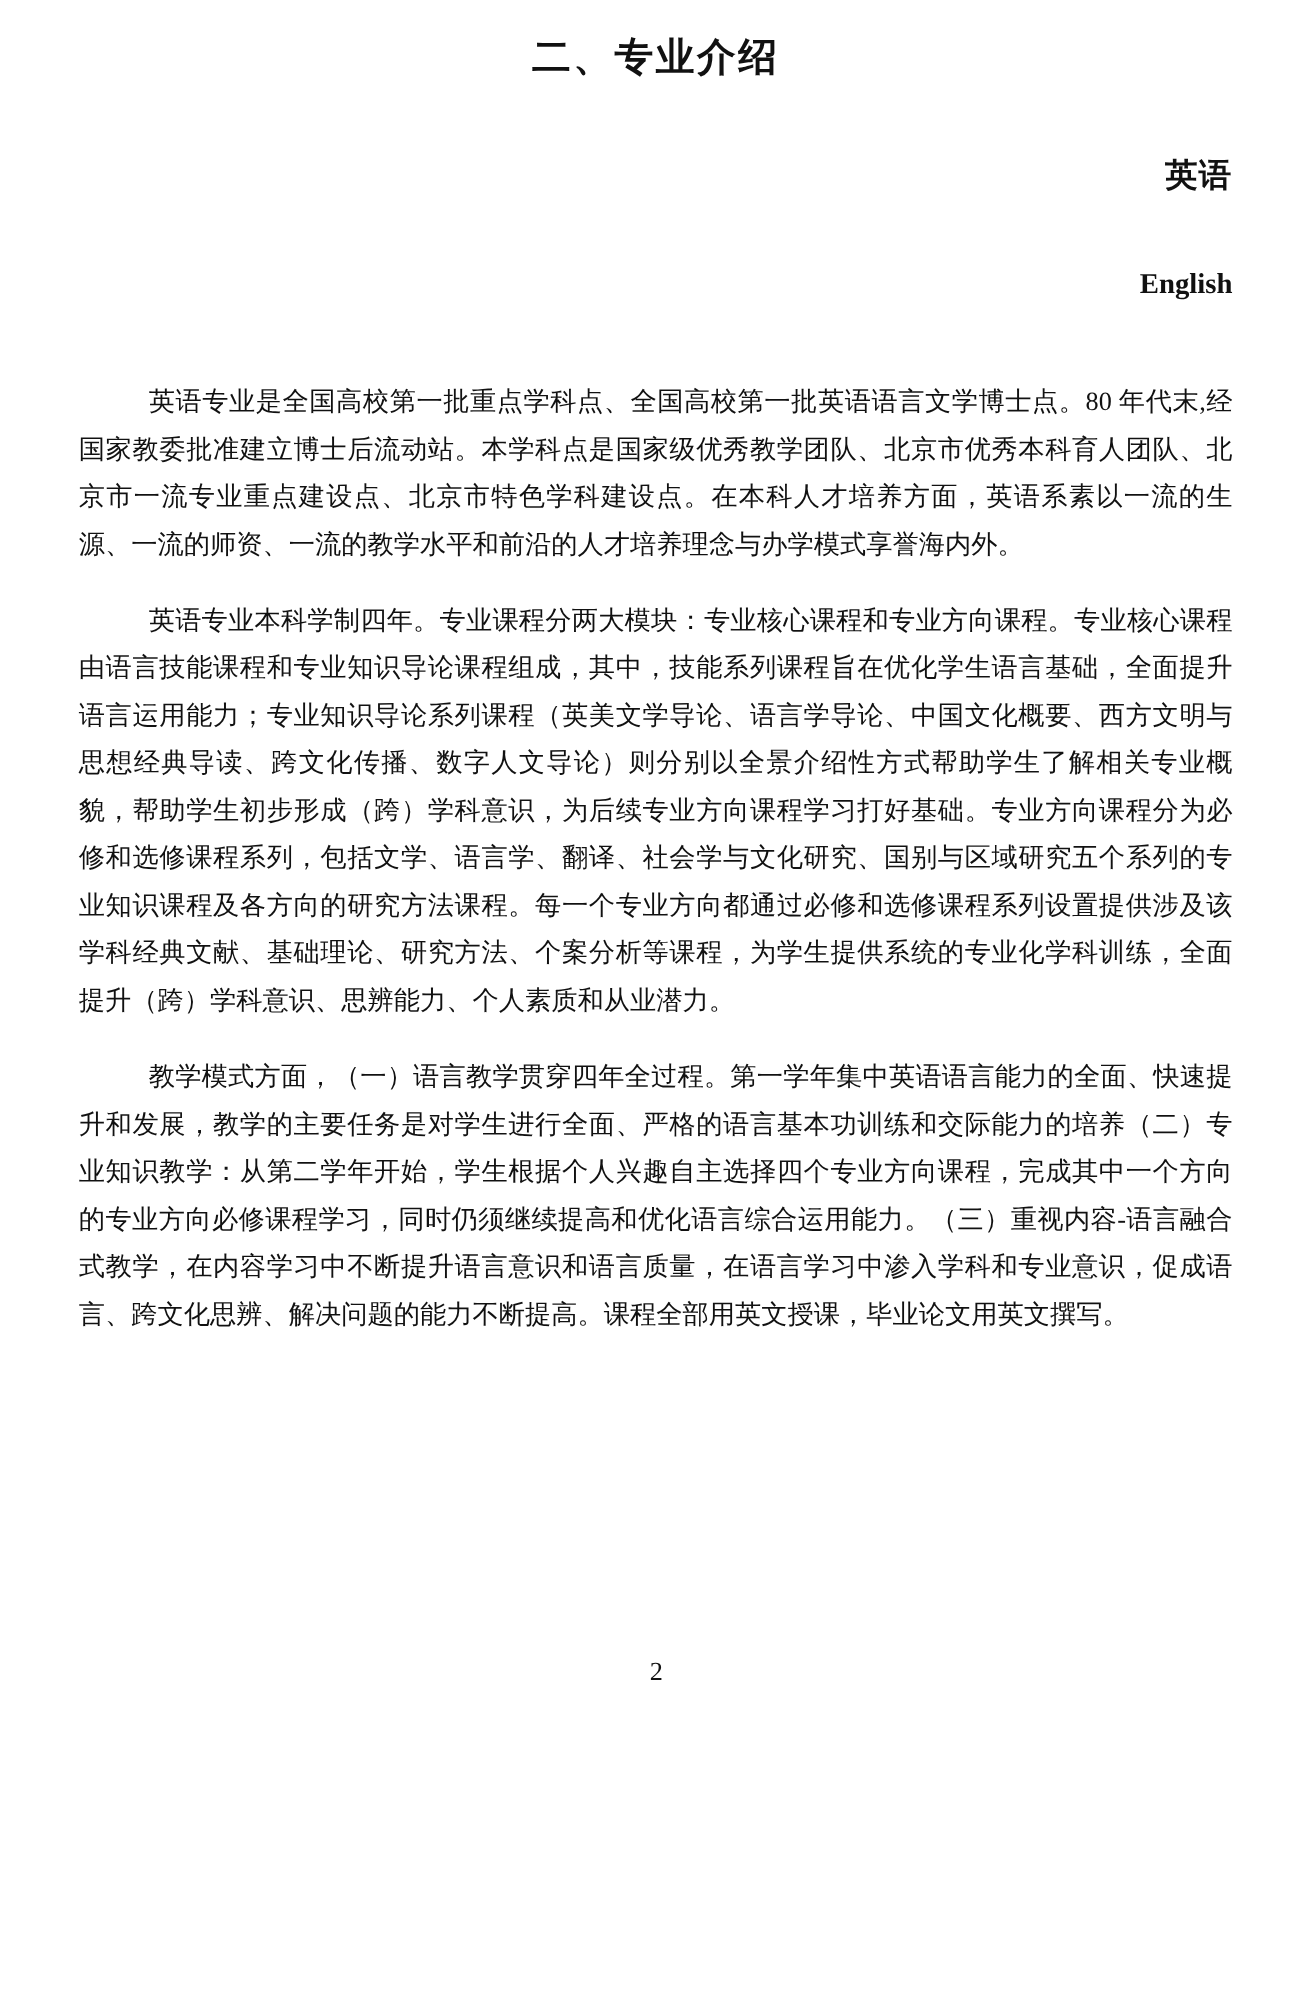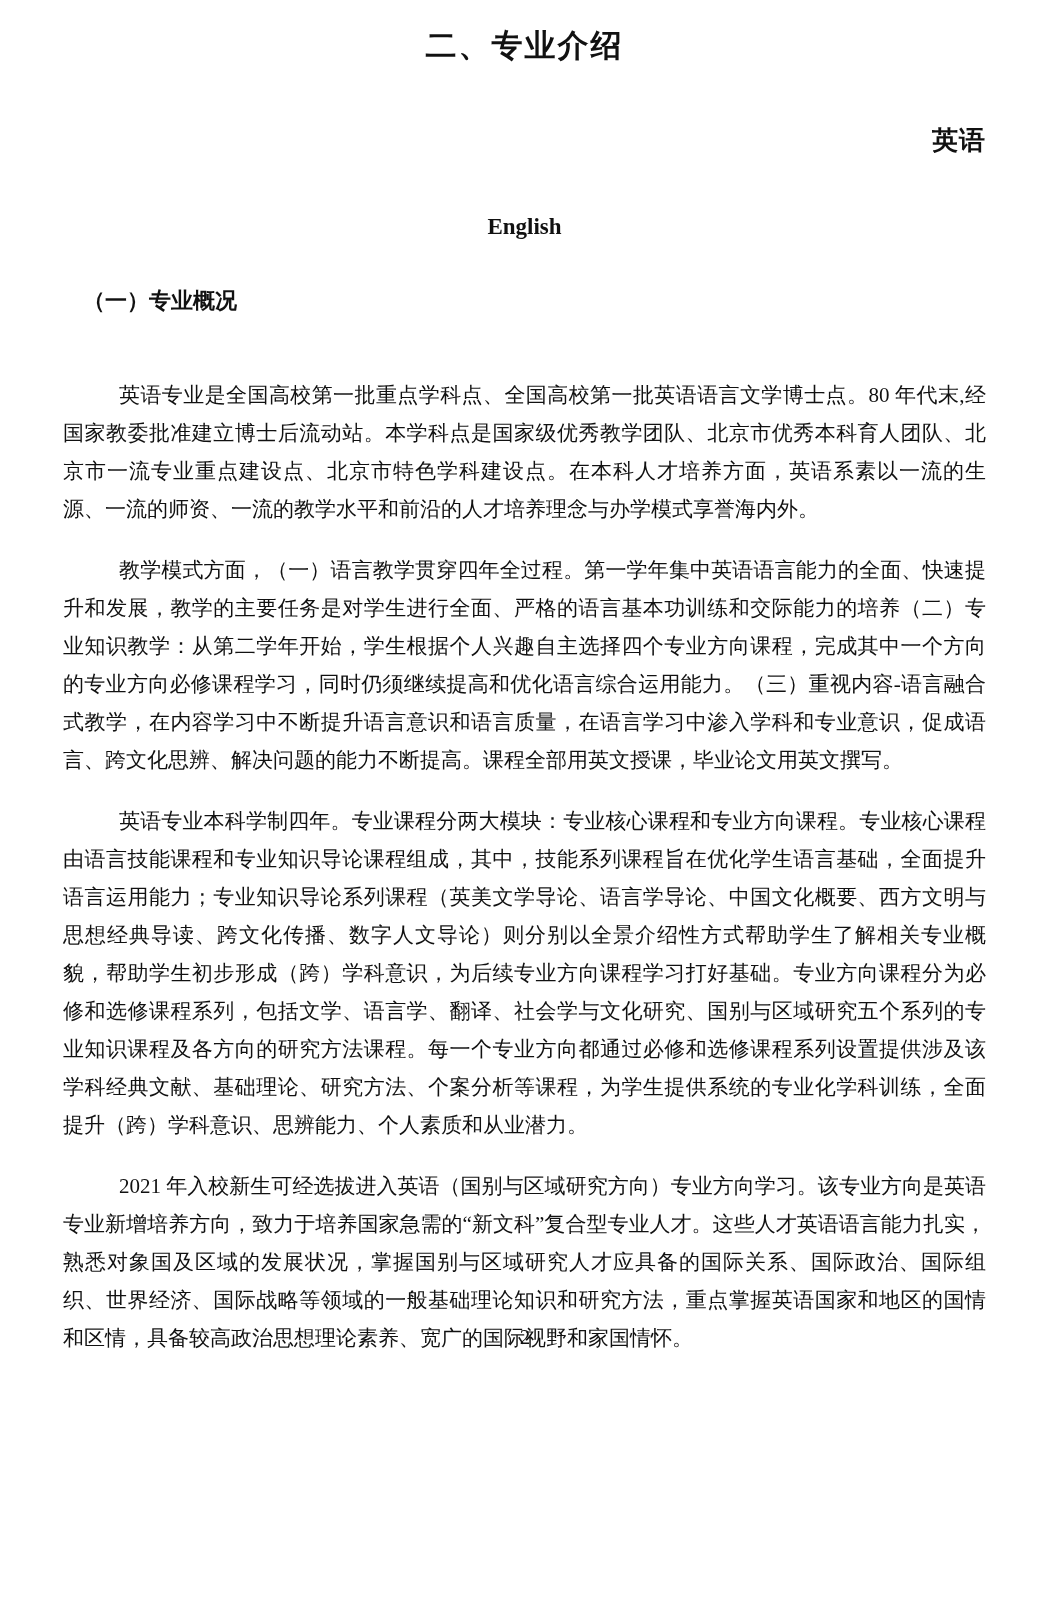--- a/index.html
+++ b/index.html
@@ -28,21 +28,21 @@
   }
   .subtitle-cn {
     text-align: right;
     font-size: 26px;
     font-weight: bold;
     letter-spacing: 1px;
     margin: 58px 0 0 0;
     line-height: 34px;
   }
   .subtitle-en {
-    text-align: center;
+    text-align: right;
     font-size: 23px;
     font-weight: bold;
     margin: 54px 0 0 0;
     line-height: 30px;
   }
   .section-heading {
     font-size: 22px;
     font-weight: bold;
     margin: 44px 0 0 20px;
     line-height: 30px;
@@ -72,24 +72,22 @@
 <body>
 
 <div class="page">
 
   <h1 class="doc-title">二、专业介绍</h1>
 
   <h2 class="subtitle-cn">英语</h2>
 
   <h3 class="subtitle-en">English</h3>
 
-  <h4 class="section-heading">（一）专业概况</h4>
 
   <div class="body-text">
     <p>英语专业是全国高校第一批重点学科点、全国高校第一批英语语言文学博士点。80 年代末,经国家教委批准建立博士后流动站。本学科点是国家级优秀教学团队、北京市优秀本科育人团队、北京市一流专业重点建设点、北京市特色学科建设点。在本科人才培养方面，英语系素以一流的生源、一流的师资、一流的教学水平和前沿的人才培养理念与办学模式享誉海内外。</p>
+    <p>英语专业本科学制四年。专业课程分两大模块：专业核心课程和专业方向课程。专业核心课程由语言技能课程和专业知识导论课程组成，其中，技能系列课程旨在优化学生语言基础，全面提升语言运用能力；专业知识导论系列课程（英美文学导论、语言学导论、中国文化概要、西方文明与思想经典导读、跨文化传播、数字人文导论）则分别以全景介绍性方式帮助学生了解相关专业概貌，帮助学生初步形成（跨）学科意识，为后续专业方向课程学习打好基础。专业方向课程分为必修和选修课程系列，包括文学、语言学、翻译、社会学与文化研究、国别与区域研究五个系列的专业知识课程及各方向的研究方法课程。每一个专业方向都通过必修和选修课程系列设置提供涉及该学科经典文献、基础理论、研究方法、个案分析等课程，为学生提供系统的专业化学科训练，全面提升（跨）学科意识、思辨能力、个人素质和从业潜力。</p>
     <p>教学模式方面，（一）语言教学贯穿四年全过程。第一学年集中英语语言能力的全面、快速提升和发展，教学的主要任务是对学生进行全面、严格的语言基本功训练和交际能力的培养（二）专业知识教学：从第二学年开始，学生根据个人兴趣自主选择四个专业方向课程，完成其中一个方向的专业方向必修课程学习，同时仍须继续提高和优化语言综合运用能力。（三）重视内容-语言融合式教学，在内容学习中不断提升语言意识和语言质量，在语言学习中渗入学科和专业意识，促成语言、跨文化思辨、解决问题的能力不断提高。课程全部用英文授课，毕业论文用英文撰写。</p>
-    <p>英语专业本科学制四年。专业课程分两大模块：专业核心课程和专业方向课程。专业核心课程由语言技能课程和专业知识导论课程组成，其中，技能系列课程旨在优化学生语言基础，全面提升语言运用能力；专业知识导论系列课程（英美文学导论、语言学导论、中国文化概要、西方文明与思想经典导读、跨文化传播、数字人文导论）则分别以全景介绍性方式帮助学生了解相关专业概貌，帮助学生初步形成（跨）学科意识，为后续专业方向课程学习打好基础。专业方向课程分为必修和选修课程系列，包括文学、语言学、翻译、社会学与文化研究、国别与区域研究五个系列的专业知识课程及各方向的研究方法课程。每一个专业方向都通过必修和选修课程系列设置提供涉及该学科经典文献、基础理论、研究方法、个案分析等课程，为学生提供系统的专业化学科训练，全面提升（跨）学科意识、思辨能力、个人素质和从业潜力。</p>
-    <p>2021 年入校新生可经选拔进入英语（国别与区域研究方向）专业方向学习。该专业方向是英语专业新增培养方向，致力于培养国家急需的“新文科”复合型专业人才。这些人才英语语言能力扎实，熟悉对象国及区域的发展状况，掌握国别与区域研究人才应具备的国际关系、国际政治、国际组织、世界经济、国际战略等领域的一般基础理论知识和研究方法，重点掌握英语国家和地区的国情和区情，具备较高政治思想理论素养、宽广的国际视野和家国情怀。</p>
   </div>
 
   <div class="page-number">2</div>
 
 </div>
 
 </body></html>

